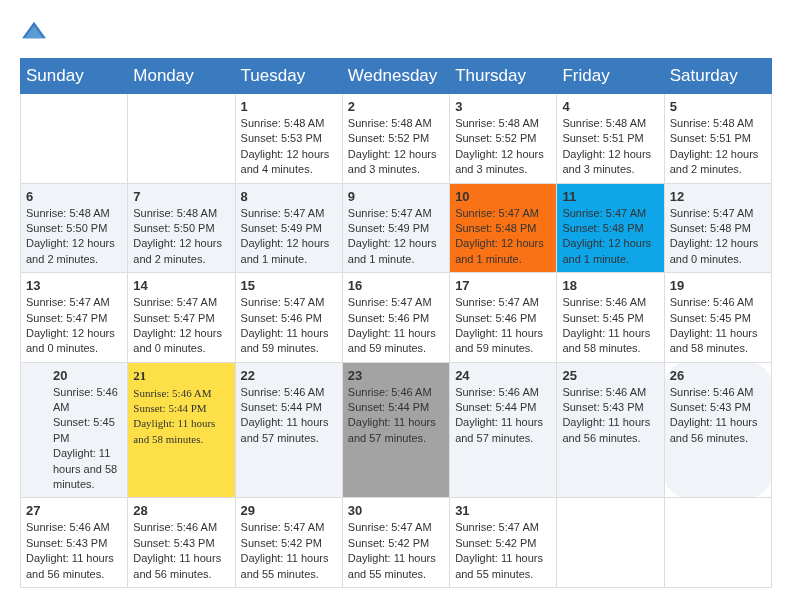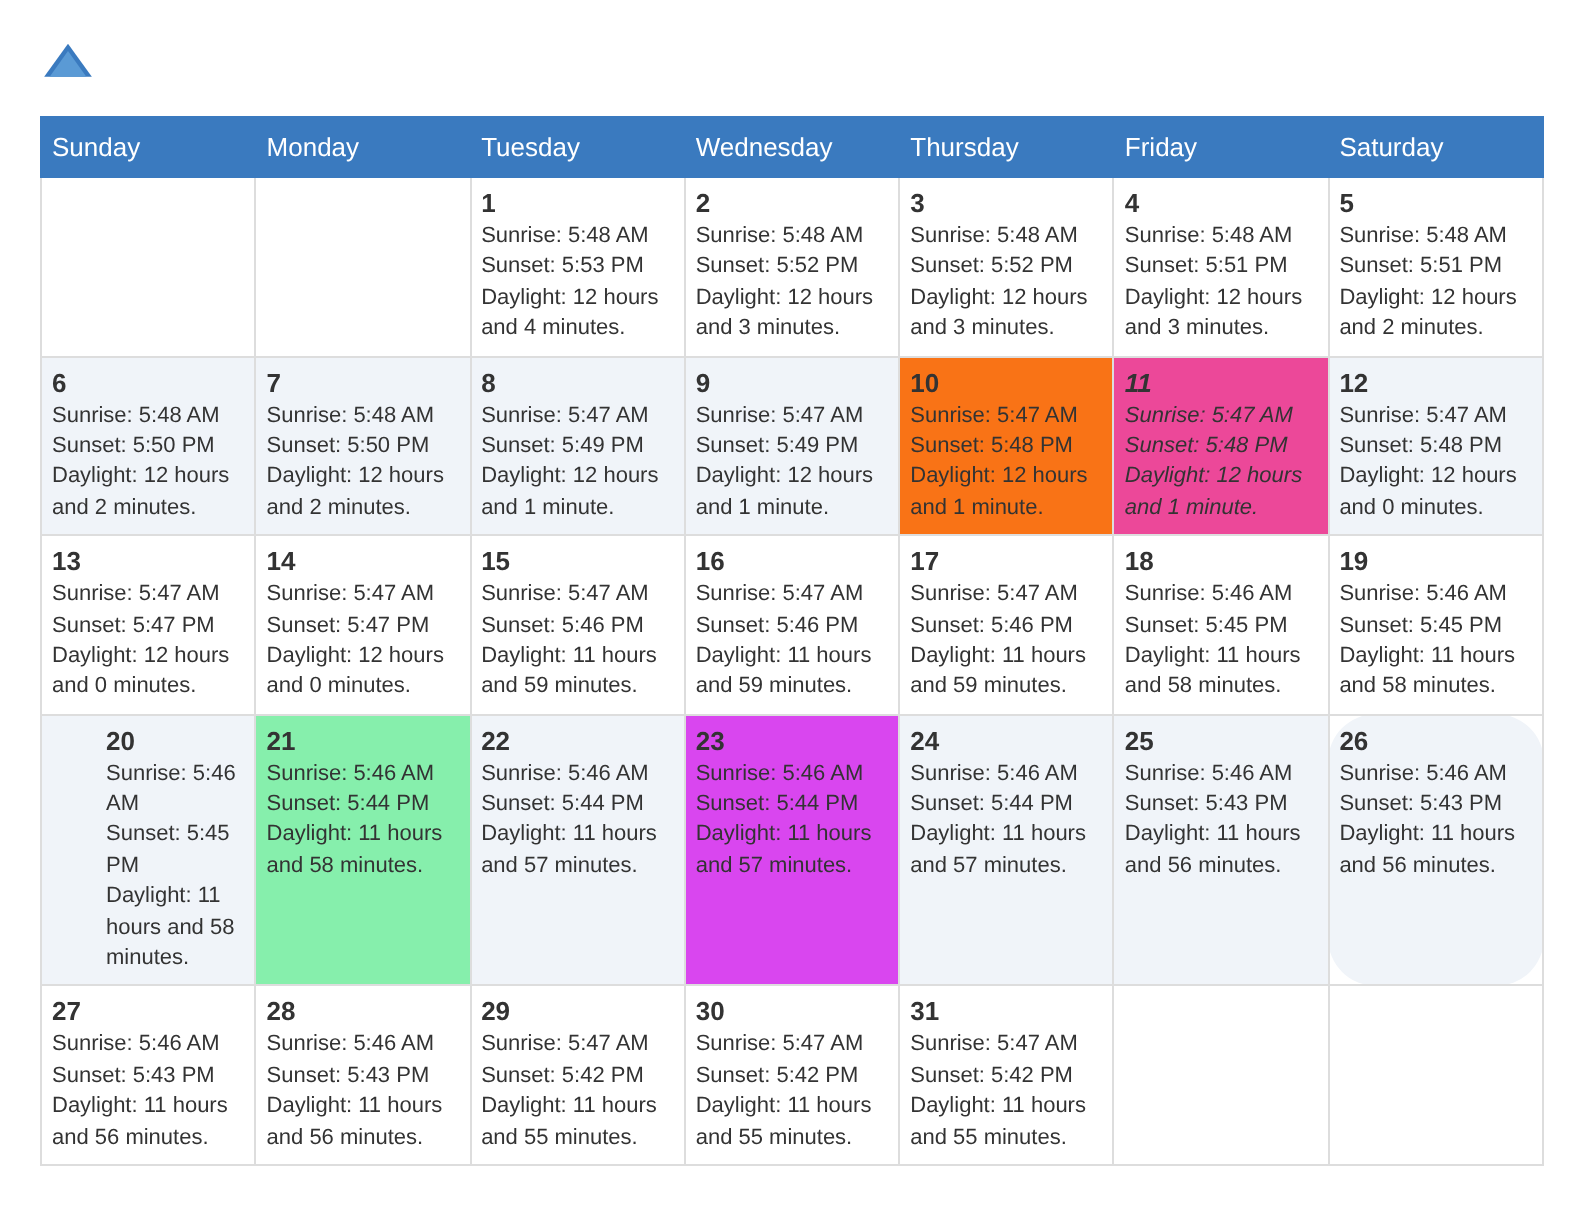--- a/index.html
+++ b/index.html
@@ -50,21 +50,21 @@
     .calendar {
       width: 100%;
       border-collapse: collapse;
       font-size: 11px;
     }
     .calendar th {
       background: #3a7abf;
       color: #fff;
       padding: 7px 5px;
       text-align: left;
-      font-size: 13px;
+      font-size: 17px;
       font-weight: normal;
       border: 1px solid #3a7abf;
     }
     .calendar td {
       border: 1px solid #ddd;
       vertical-align: top;
       padding: 5px 5px;
       width: 107px;
       min-height: 80px;
       background: #fff;
@@ -158,21 +158,21 @@
           <div class="day-info">Sunrise: 5:47 AM<br>Sunset: 5:49 PM<br>Daylight: 12 hours and 1 minute.</div>
         </td>
         <td style="background: rgb(240, 244, 249);">
           <span class="day-number">9</span>
           <div class="day-info">Sunrise: 5:47 AM<br>Sunset: 5:49 PM<br>Daylight: 12 hours and 1 minute.</div>
         </td>
         <td style="background: #f97316;">
           <span class="day-number">10</span>
           <div class="day-info">Sunrise: 5:47 AM<br>Sunset: 5:48 PM<br>Daylight: 12 hours and 1 minute.</div>
         </td>
-        <td style="background: #ec4899; font-style: italic;">
+        <td style="background: #0ea5e9;">
           <span class="day-number">11</span>
           <div class="day-info">Sunrise: 5:47 AM<br>Sunset: 5:48 PM<br>Daylight: 12 hours and 1 minute.</div>
         </td>
         <td style="background: rgb(240, 244, 249);">
           <span class="day-number">12</span>
           <div class="day-info">Sunrise: 5:47 AM<br>Sunset: 5:48 PM<br>Daylight: 12 hours and 0 minutes.</div>
         </td>
       </tr>
       <tr>
         <td>
@@ -202,29 +202,29 @@
         <td>
           <span class="day-number">19</span>
           <div class="day-info">Sunrise: 5:46 AM<br>Sunset: 5:45 PM<br>Daylight: 11 hours and 58 minutes.</div>
         </td>
       </tr>
       <tr>
         <td style="background: rgb(240, 244, 249); padding-left: 32px;">
           <span class="day-number">20</span>
           <div class="day-info">Sunrise: 5:46 AM<br>Sunset: 5:45 PM<br>Daylight: 11 hours and 58 minutes.</div>
         </td>
-        <td style="background: #86efac;">
+        <td style="background: #fde047; font-family: Liberation Serif, serif;">
           <span class="day-number">21</span>
           <div class="day-info">Sunrise: 5:46 AM<br>Sunset: 5:44 PM<br>Daylight: 11 hours and 58 minutes.</div>
         </td>
         <td style="background: rgb(240, 244, 249);">
           <span class="day-number">22</span>
           <div class="day-info">Sunrise: 5:46 AM<br>Sunset: 5:44 PM<br>Daylight: 11 hours and 57 minutes.</div>
         </td>
-        <td style="background: #d946ef;">
+        <td style="background: #a3a3a3;">
           <span class="day-number">23</span>
           <div class="day-info">Sunrise: 5:46 AM<br>Sunset: 5:44 PM<br>Daylight: 11 hours and 57 minutes.</div>
         </td>
         <td style="background: rgb(240, 244, 249); margin-top: 40px;">
           <span class="day-number">24</span>
           <div class="day-info">Sunrise: 5:46 AM<br>Sunset: 5:44 PM<br>Daylight: 11 hours and 57 minutes.</div>
         </td>
         <td style="background: rgb(240, 244, 249); margin-top: 23px;">
           <span class="day-number">25</span>
           <div class="day-info">Sunrise: 5:46 AM<br>Sunset: 5:43 PM<br>Daylight: 11 hours and 56 minutes.</div>

